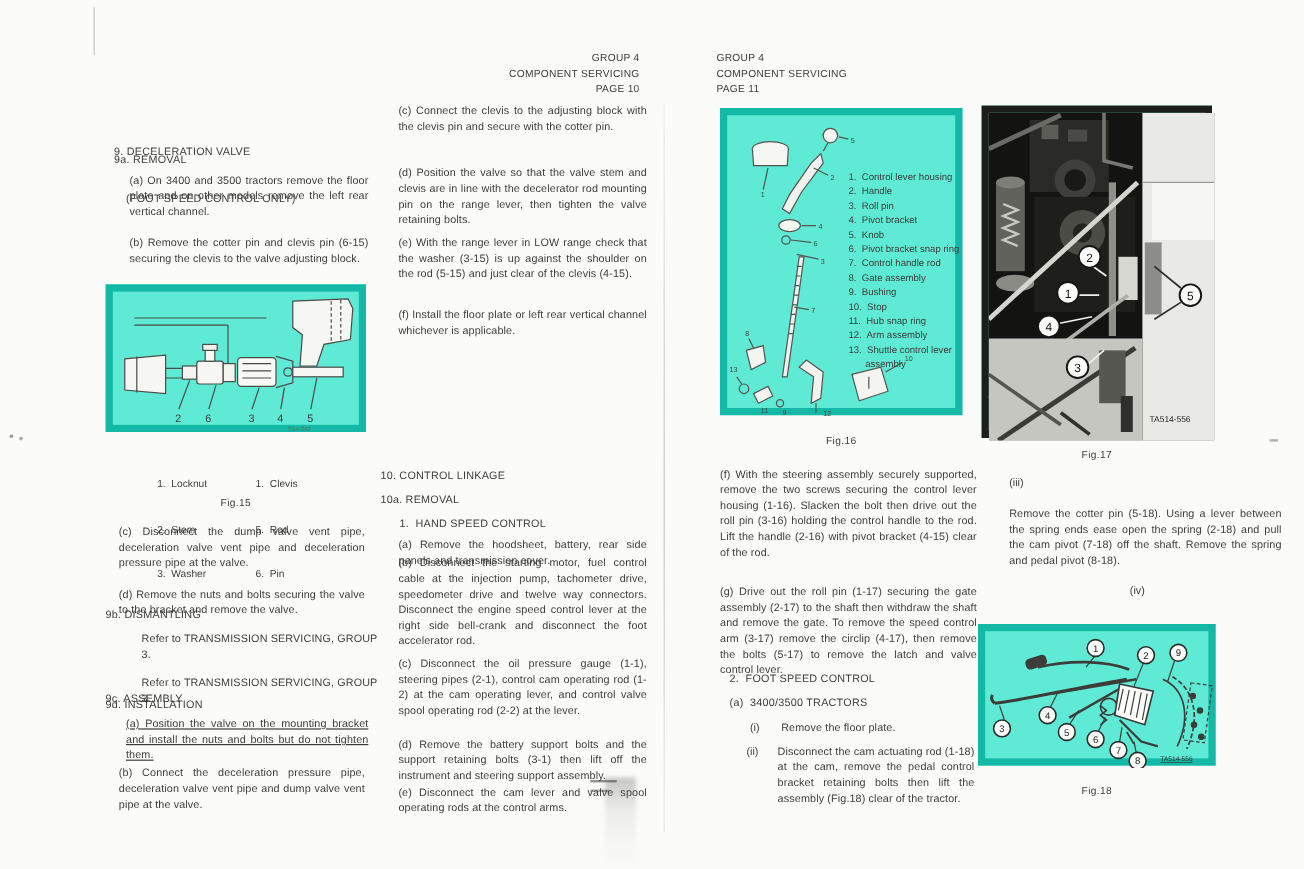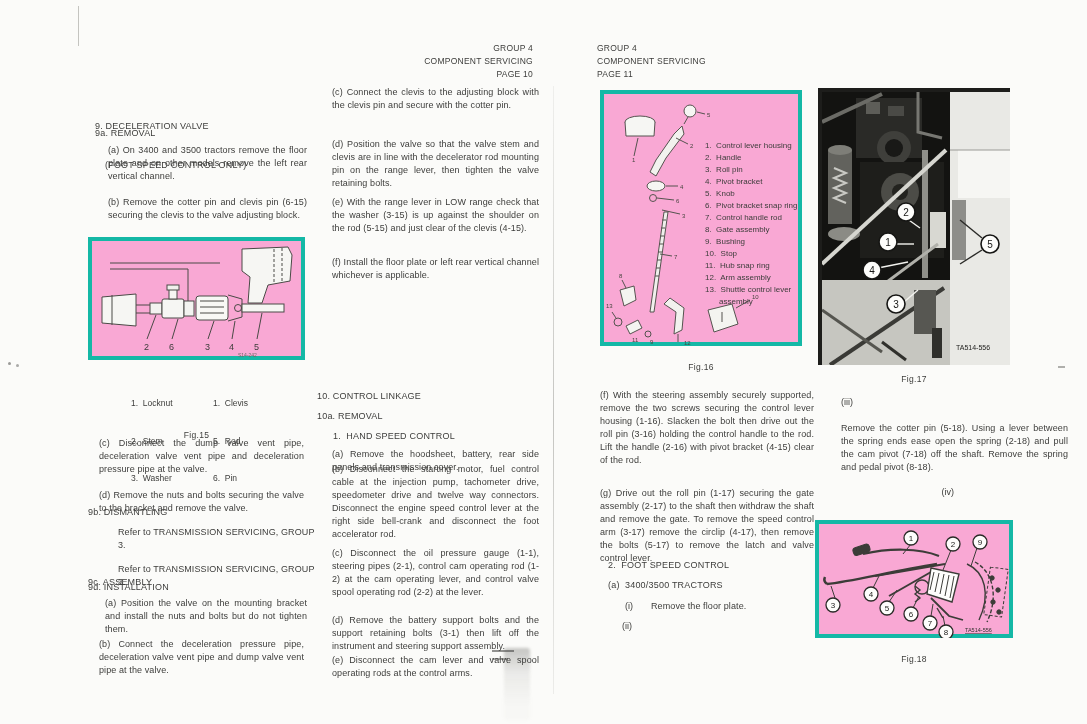--- a/index.html
+++ b/index.html
@@ -7,21 +7,21 @@
     width:1087px;height:724px;position:relative;overflow:hidden;
     background:#fbfbf9;
     font-family:"Liberation Sans",sans-serif;
     color:#3d3d3b;
   }
   .abs{position:absolute;}
   .t{font-size:9px;line-height:13px;text-align:justify;letter-spacing:.1px;}
   .sec{font-size:9px;line-height:13px;letter-spacing:.2px;white-space:pre-wrap;}
   .hdr{font-size:8.5px;line-height:13px;letter-spacing:.25px;}
   .caption{font-size:8.5px;text-align:center;letter-spacing:.3px;}
-  .figbox{border:4px solid #14b8a6;background:#f9a8d4;box-sizing:border-box;}
+  .figbox{border:6px solid #14b8a6;background:#5eead4;box-sizing:border-box;}
   .plist{font-size:8.5px;line-height:12.5px;white-space:pre-wrap;}
   .plist div{white-space:pre-wrap;}
   .fig16list{font-size:8px;line-height:11.5px;}
   .fig16list div{padding-left:14px;text-indent:-14px;white-space:pre-wrap;margin-bottom:0.5px;}
   .hang{display:flex;}
   .hang .lbl{flex:0 0 26px;font-size:9px;line-height:13px;}
   .hang .txt{flex:1;}
   .gutter{width:1px;background:linear-gradient(180deg,rgba(150,150,145,.12),rgba(130,130,125,.45) 55%,rgba(150,150,145,.15));}
   .edge{background:#c4c4c0;}
   .smudge{
@@ -114,31 +114,31 @@
     <div>2.  Stem</div>
     <div>3.  Washer</div>
   </div>
   <div style="margin-left:10px;">
     <div>1.  Clevis</div>
     <div>5.  Rod</div>
     <div>6.  Pin</div>
   </div>
 </div>
 
-<div class="abs caption" style="left:88px;top:430px;width:217px;">Fig.15</div>
+<div class="abs caption" style="left:88px;top:414px;width:217px;">Fig.15</div>
 
 <div class="abs t" style="left:99px;top:437px;width:205px;">(c) Disconnect the dump valve vent pipe, deceleration valve vent pipe and deceleration pressure pipe at the valve.</div>
 <div class="abs t" style="left:99px;top:489px;width:205px;">(d) Remove the nuts and bolts securing the valve to the bracket and remove the valve.</div>
 
 <div class="abs sec" style="left:88px;top:506px;">9b. DISMANTLING</div>
 <div class="abs t" style="left:118px;top:526px;width:200px;text-align:left;">Refer to TRANSMISSION SERVICING, GROUP 3.</div>
 <div class="abs sec" style="left:88px;top:543px;margin-top:33px;">9c. ASSEMBLY</div>
 <div class="abs t" style="left:118px;top:563px;width:200px;text-align:left;">Refer to TRANSMISSION SERVICING, GROUP 3.</div>
 <div class="abs sec" style="left:88px;top:581px;text-align:center;">9d. INSTALLATION</div>
-<div class="abs t" style="left:105px;top:597px;width:202px;">(a) Position the valve on the mounting bracket and install the nuts and bolts but do not tighten them.</div>
+<div class="abs t" style="left:105px;top:597px;width:202px;text-decoration:underline;">(a) Position the valve on the mounting bracket and install the nuts and bolts but do not tighten them.</div>
 <div class="abs t" style="left:99px;top:638px;width:205px;">(b) Connect the deceleration pressure pipe, deceleration valve vent pipe and dump valve vent pipe at the valve.</div>
 
 <div class="abs t" style="left:332px;top:86px;width:207px;">(c) Connect the clevis to the adjusting block with the clevis pin and secure with the cotter pin.</div>
 <div class="abs t" style="left:332px;top:138px;width:207px;">(d) Position the valve so that the valve stem and clevis are in line with the decelerator rod mounting pin on the range lever, then tighten the valve retaining bolts.</div>
 <div class="abs t" style="left:332px;top:196px;width:207px;">(e) With the range lever in LOW range check that the washer (3-15) is up against the shoulder on the rod (5-15) and just clear of the clevis (4-15).</div>
 <div class="abs t" style="left:332px;top:256px;width:207px;">(f) Install the floor plate or left rear vertical channel whichever is applicable.</div>
 
 <div class="abs sec" style="left:317px;top:390px;">10. CONTROL LINKAGE</div>
 <div class="abs sec" style="left:317px;top:410px;">10a. REMOVAL</div>
 <div class="abs sec" style="left:333px;top:430px;">1.  HAND SPEED CONTROL</div>
@@ -242,20 +242,21 @@
 <div class="abs t" style="left:600px;top:487px;width:214px;">(g) Drive out the roll pin (1-17) securing the gate assembly (2-17) to the shaft then withdraw the shaft and remove the gate. To remove the speed control arm (3-17) remove the circlip (4-17), then remove the bolts (5-17) to remove the latch and valve control lever.</div>
 <div class="abs sec" style="left:608px;top:559px;">2.  FOOT SPEED CONTROL</div>
 <div class="abs sec" style="left:608px;top:579px;">(a)  3400/3500 TRACTORS</div>
 
 <div class="abs hang" style="left:625px;top:600px;width:189px;">
   <span class="lbl">(i)</span>
   <span class="txt t">Remove the floor plate.</span>
 </div>
 <div class="abs hang" style="left:622px;top:620px;width:190px;">
   <span class="lbl">(ii)</span>
+  <span class="txt t">Disconnect the cam actuating rod (1-18) at the cam, remove the pedal control bracket retaining bolts then lift the assembly (Fig.18) clear of the tractor.</span>
 </div>
 
 <div class="abs figbox" style="left:818px;top:88px;width:192px;height:277px;border-color:#1d1d1b;">
   <svg width="188" height="273" viewBox="0 0 188 273">
     <rect x="0" y="0" width="188" height="273" fill="#131311"></rect>
 
     <polygon points="128,0 188,0 188,273 128,273" fill="#e9e9e5"></polygon>
     <rect x="136" y="58" width="52" height="48" fill="#f6f6f3"></rect>
     <line x1="128" y1="58" x2="188" y2="58" stroke="#9a9a96"></line>
     <rect x="130" y="108" width="14" height="60" fill="#8d8d89"></rect>

